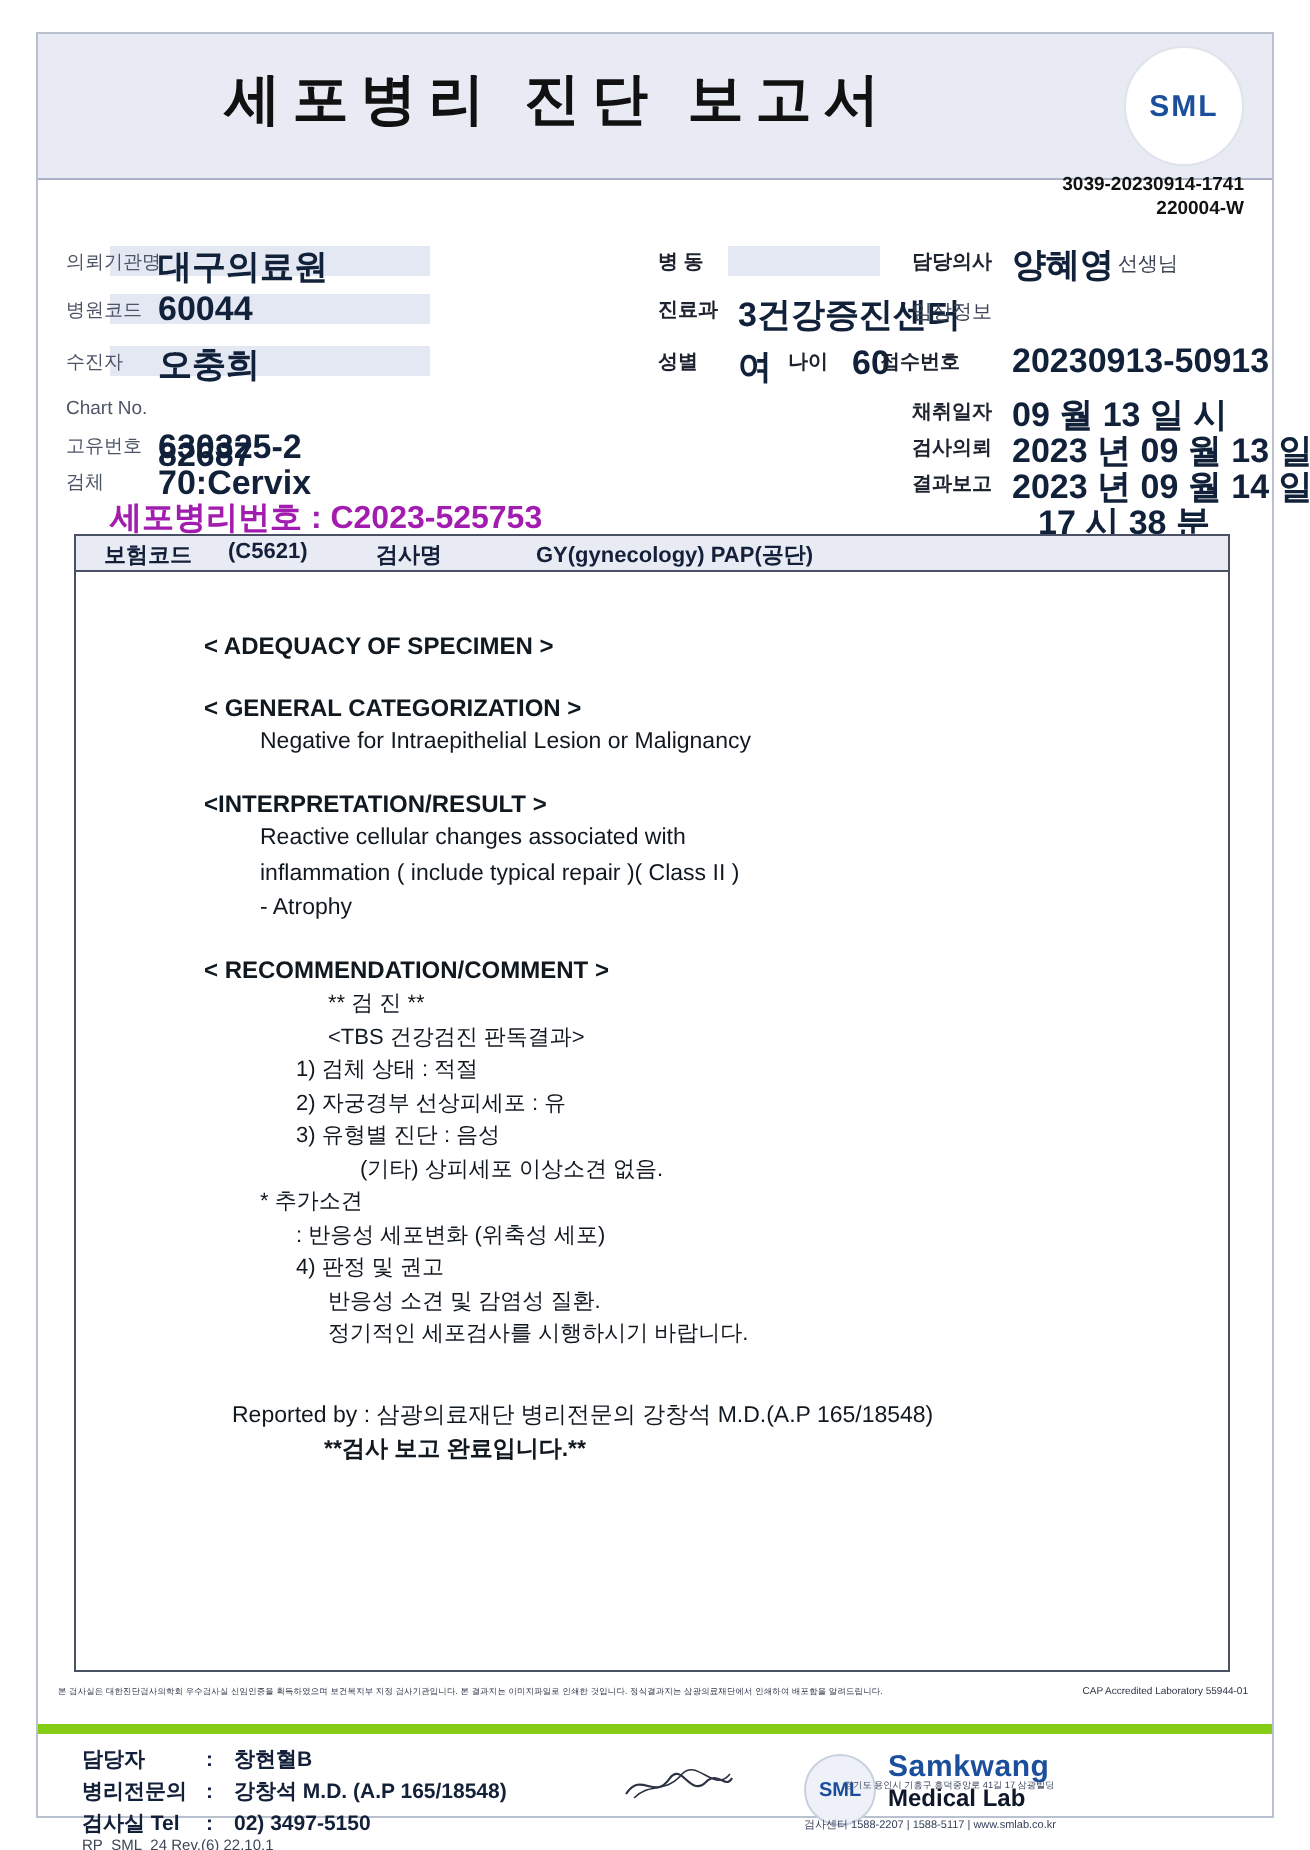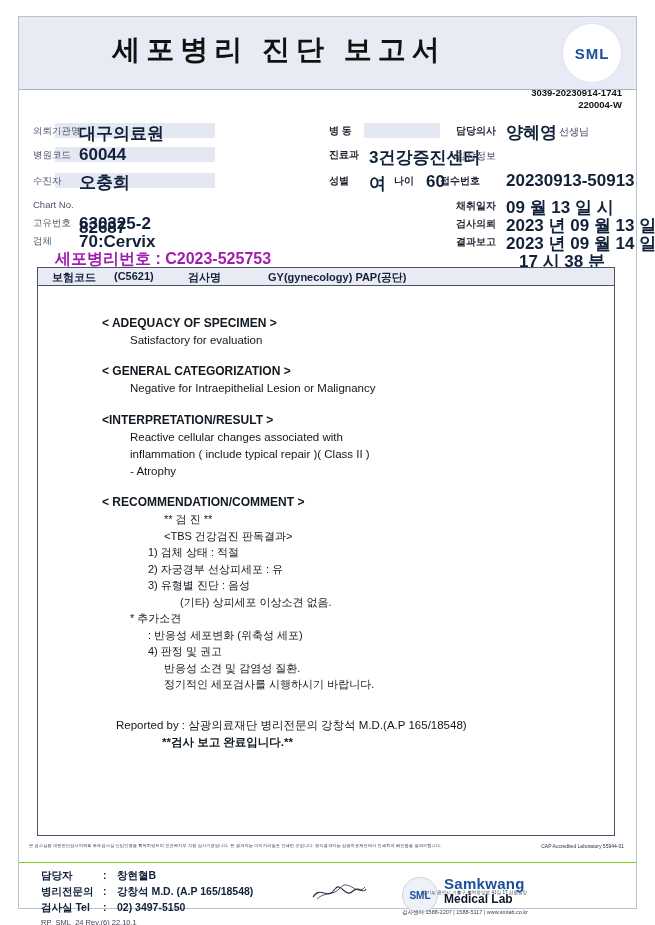--- a/index.html
+++ b/index.html
@@ -198,21 +198,21 @@
     font-size: 5px;
     color: #2a3346;
   }
 
   
   .sigblock {
     position: absolute;
     left: 0;
     top: 845px;
     width: 100%;
-    border-top: 1px solid #84cc16;
+    border-top: 5px solid #84cc16;
     height: 48px;
   }
   .sig-row {
     position: absolute;
     font-size: 10.5px;
     font-weight: bold;
     color: #13203a;
     white-space: nowrap;
   }
   .sig-row .k { display: inline-block; width: 62px; }
@@ -364,21 +364,20 @@
     <div class="test-bar">
       <div class="t" style="left:14px;">보험코드</div>
       <div class="t" style="left:76px;">(C5621)</div>
       <div class="t" style="left:150px;">검사명</div>
       <div class="t" style="left:230px;">GY(gynecology) PAP(공단)</div>
     </div>
 
     <div class="test-body">
       <div class="rpt">
         <div class="sec-h">&lt; ADEQUACY OF SPECIMEN &gt;</div>
-        <div class="ind1">Satisfactory for evaluation</div>
 
         <div class="sec-h">&lt; GENERAL CATEGORIZATION &gt;</div>
         <div class="ind1">Negative for Intraepithelial Lesion or Malignancy</div>
 
         <div class="sec-h">&lt;INTERPRETATION/RESULT &gt;</div>
         <div class="ind1">Reactive cellular changes associated with</div>
         <div class="ind1">inflammation ( include typical repair )( Class II )</div>
         <div class="ind1">- Atrophy</div>
 
         <div class="sec-h">&lt; RECOMMENDATION/COMMENT &gt;</div>

